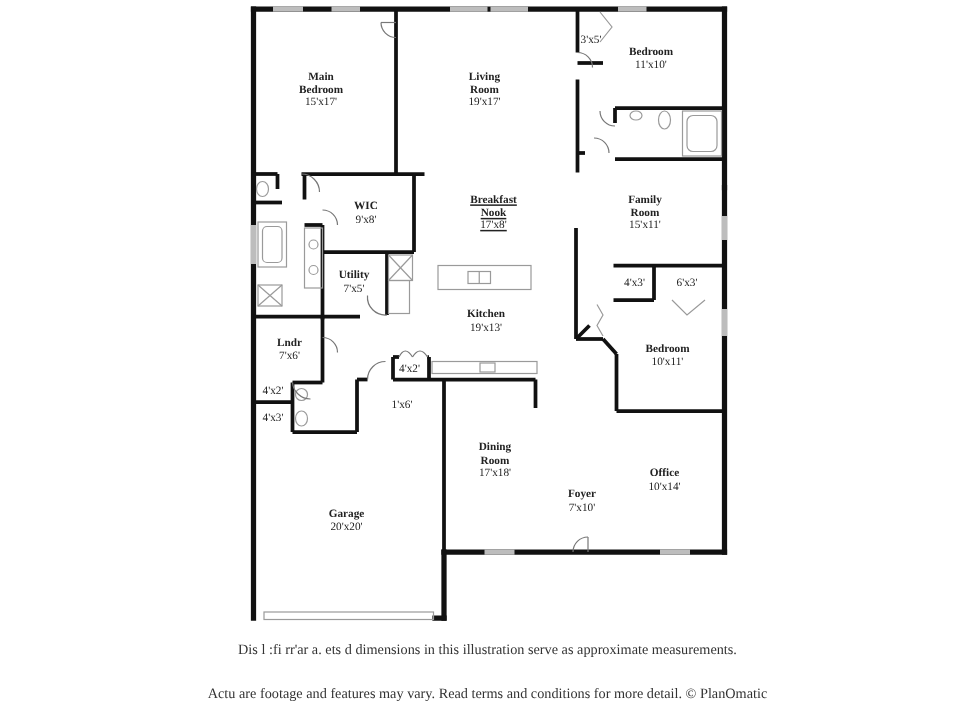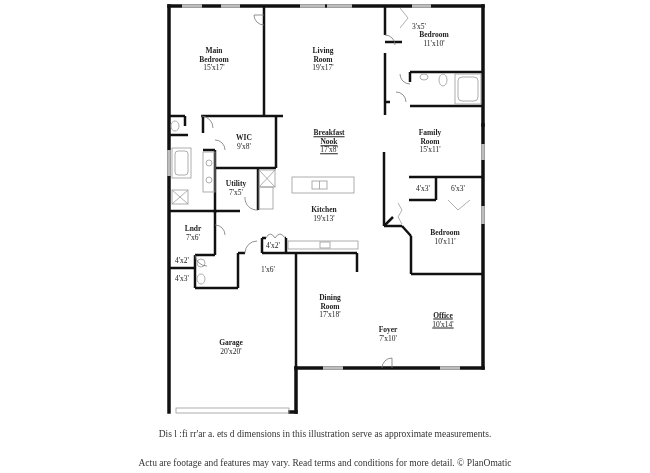--- a/index.html
+++ b/index.html
@@ -166,21 +166,21 @@
   <div class="room-label" style="left:214px;top:60px;">
     <span class="name">Main</span>
     <span class="name">Bedroom</span>
     <span class="dim">15'x17'</span>
   </div>
   <div class="room-label" style="left:323px;top:60px;">
     <span class="name">Living</span>
     <span class="name">Room</span>
     <span class="dim">19'x17'</span>
   </div>
-  <div class="room-label" style="left:394px;top:27px;margin-left:25px;">
+  <div class="room-label" style="left:394px;top:27px;">
     <span class="dim">3'x5'</span>
   </div>
   <div class="room-label" style="left:434px;top:39px;">
     <span class="name">Bedroom</span>
     <span class="dim">11'x10'</span>
   </div>
   <div class="room-label" style="left:244px;top:142px;">
     <span class="name">WIC</span>
     <span class="dim">9'x8'</span>
   </div>
@@ -226,21 +226,21 @@
     <span class="dim">4'x3'</span>
   </div>
   <div class="room-label" style="left:268px;top:270px;">
     <span class="dim">1'x6'</span>
   </div>
   <div class="room-label" style="left:330px;top:307px;">
     <span class="name">Dining</span>
     <span class="name">Room</span>
     <span class="dim">17'x18'</span>
   </div>
-  <div class="room-label" style="left:443px;top:320px;text-decoration:underline;">
+  <div class="room-label" style="left:443px;top:320px;">
     <span class="name">Office</span>
     <span class="dim">10'x14'</span>
   </div>
   <div class="room-label" style="left:388px;top:334px;">
     <span class="name">Foyer</span>
     <span class="dim">7'x10'</span>
   </div>
   <div class="room-label" style="left:231px;top:347px;">
     <span class="name">Garage</span>
     <span class="dim">20'x20'</span>

